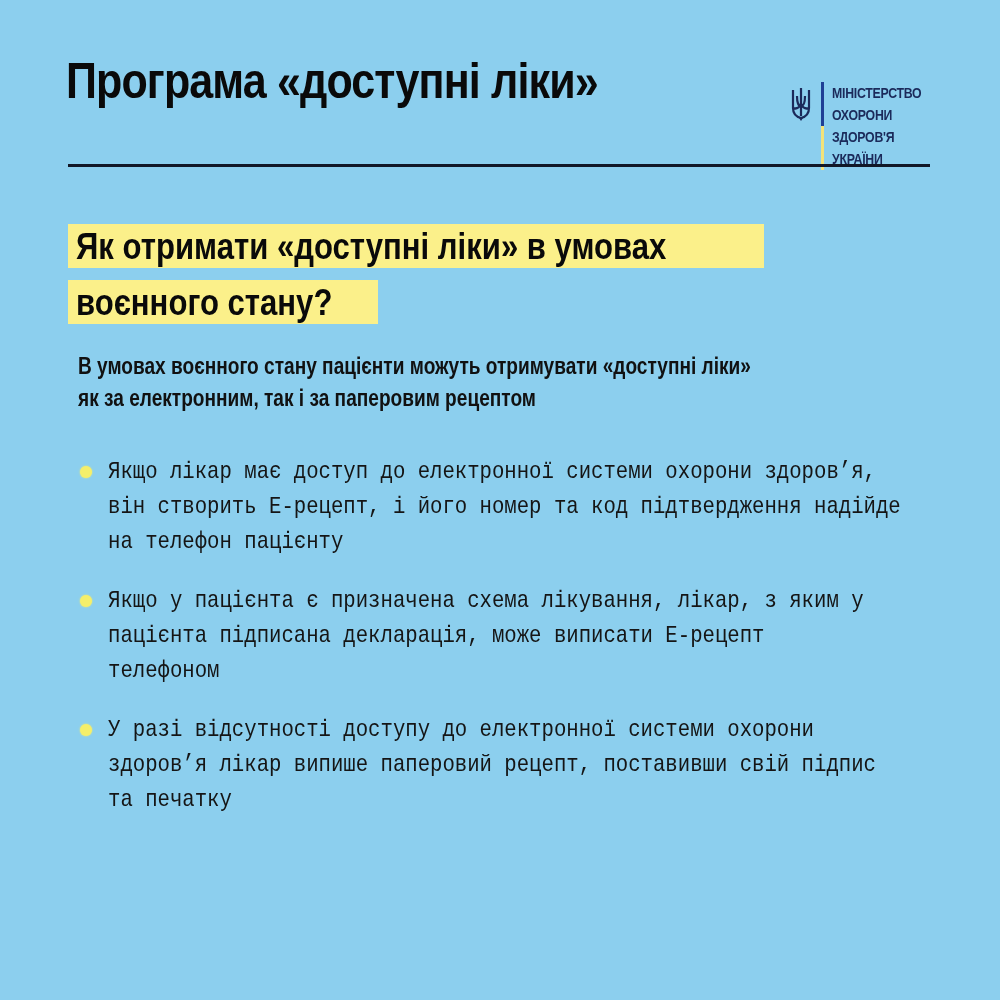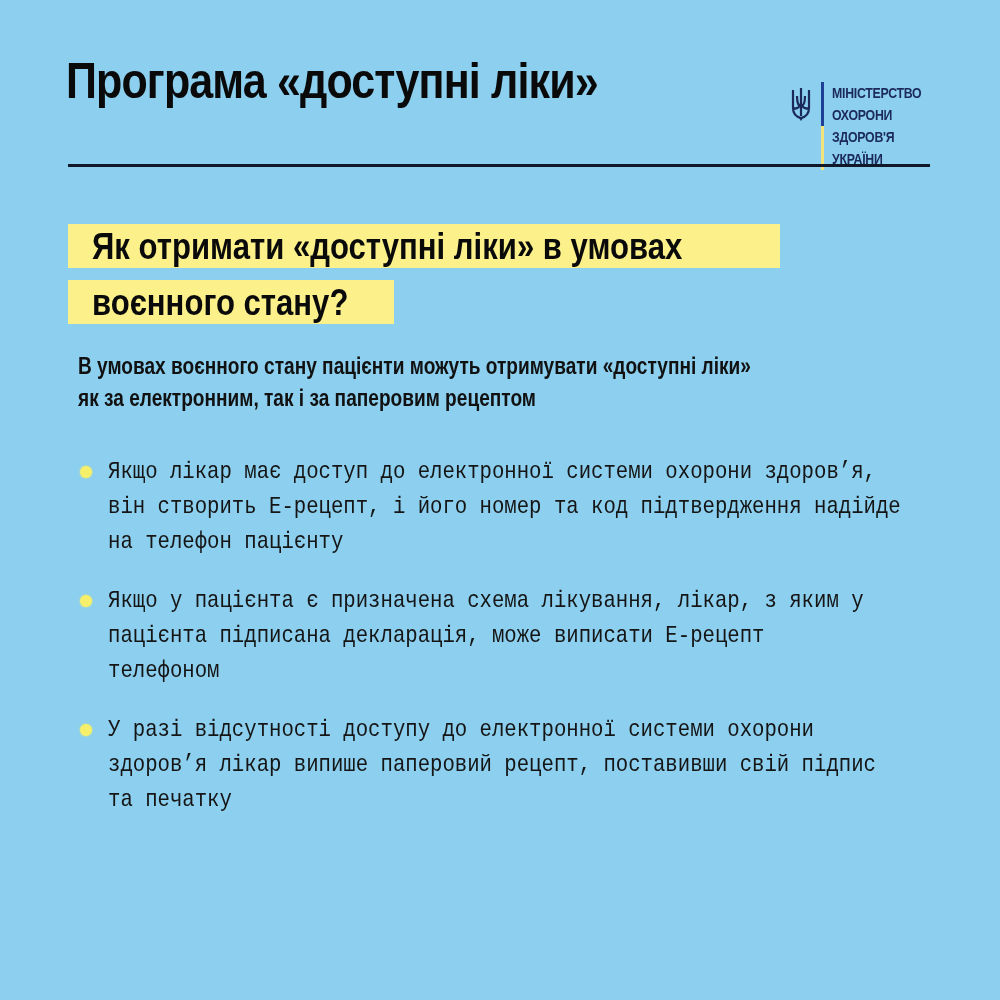--- a/index.html
+++ b/index.html
@@ -40,21 +40,21 @@
     font-size: 15px; line-height: 22px; color: #1b2a5a;
     transform: scaleX(0.82); transform-origin: left top;
     white-space: nowrap; font-weight: bold; letter-spacing: -0.3px;
   }
   .subtitle {
     position: absolute; left: 68px; top: 224px;
   }
   .hl {
     display: inline-block;
     background: #fbf08a;
-    padding: 0 8px 0 24px;
+    padding: 0 8px 0 8px;
     margin-bottom: 12px;
     height: 44px; line-height: 46px;
   }
   .hl span {
     display: inline-block;
     font-weight: bold; font-size: 37px;
     transform: scaleX(0.84); transform-origin: left center;
     white-space: nowrap; color: #0a0a0a;
   }
   .lead {

